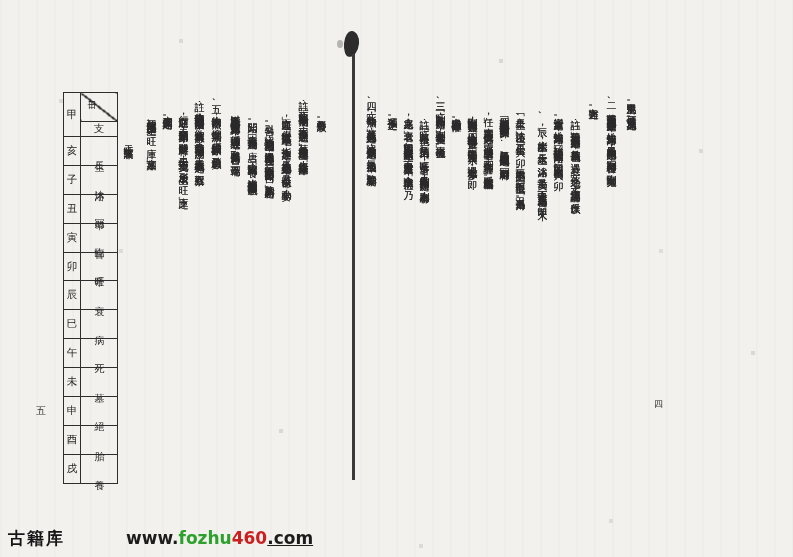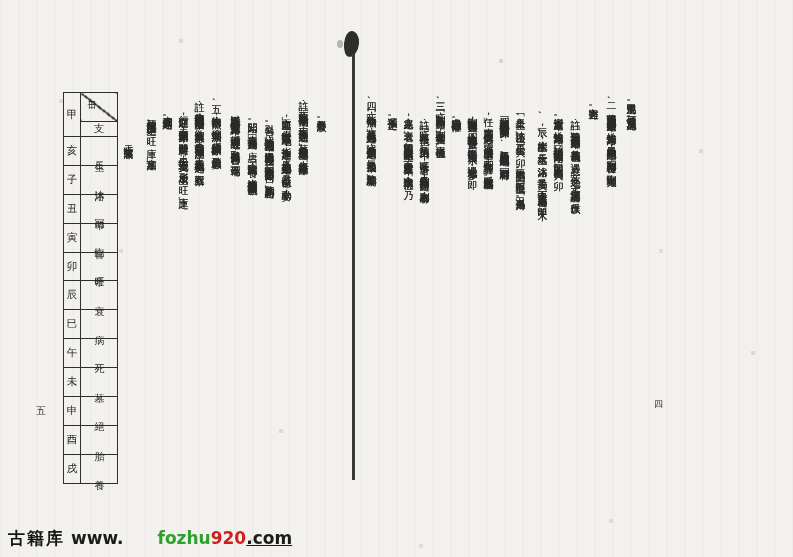--- a/index.html
+++ b/index.html
@@ -67,23 +67,23 @@
     writing-mode:vertical-rl;text-orientation:upright;
     display:inline-block;letter-spacing:0.5px;font-size:10px;line-height:12px;
   }
   .table-title{left:121px;top:137px;font-size:10px;letter-spacing:0.8px;}
   
   .watermark{
     position:absolute;left:8px;top:527px;height:24px;
     font-family:"DejaVu Sans","Liberation Sans",sans-serif;
     font-weight:bold;font-size:17px;white-space:nowrap;
   }
-  .wm-cjk{color:#161616;letter-spacing:2px;margin-right:6px;}
-  .wm-www{color:#1c1c1c;}
-  .wm-green{color:#2da02d;margin-left:34px;}
+  .wm-cjk{color:#161616;letter-spacing:2px;margin-right:17px;}
+  .wm-www{color:#1c1c1c;margin-left:44px;}
+  .wm-green{color:#2da02d;}
   .wm-red{color:#cc1f1f;}
   .wm-com{color:#1c1c1c;text-decoration:underline;}
 </style>
 </head>
 <body>
 
 <div id="screen">
 
   <div class="speckles"></div>
 
@@ -180,16 +180,16 @@
       <td class="col-stage"><span class="stage-v">胎</span></td>
     </tr>
     <tr class="row-data">
       <td class="col-branch">戌</td>
       <td class="col-stage"><span class="stage-v">養</span></td>
     </tr>
   </tbody>
     </table>
 
   <div class="watermark">
-    <span class="wm-cjk">古籍库</span><span class="wm-www">www.</span><span class="wm-green">fozhu</span><span class="wm-red">920</span><span class="wm-com">.com</span>
+    <span class="wm-cjk">古籍库</span><span class="wm-www">www.</span><span class="wm-green">fozhu</span><span class="wm-red">460</span><span class="wm-com">.com</span>
   </div>
 
 </div>
 
 </body></html>

